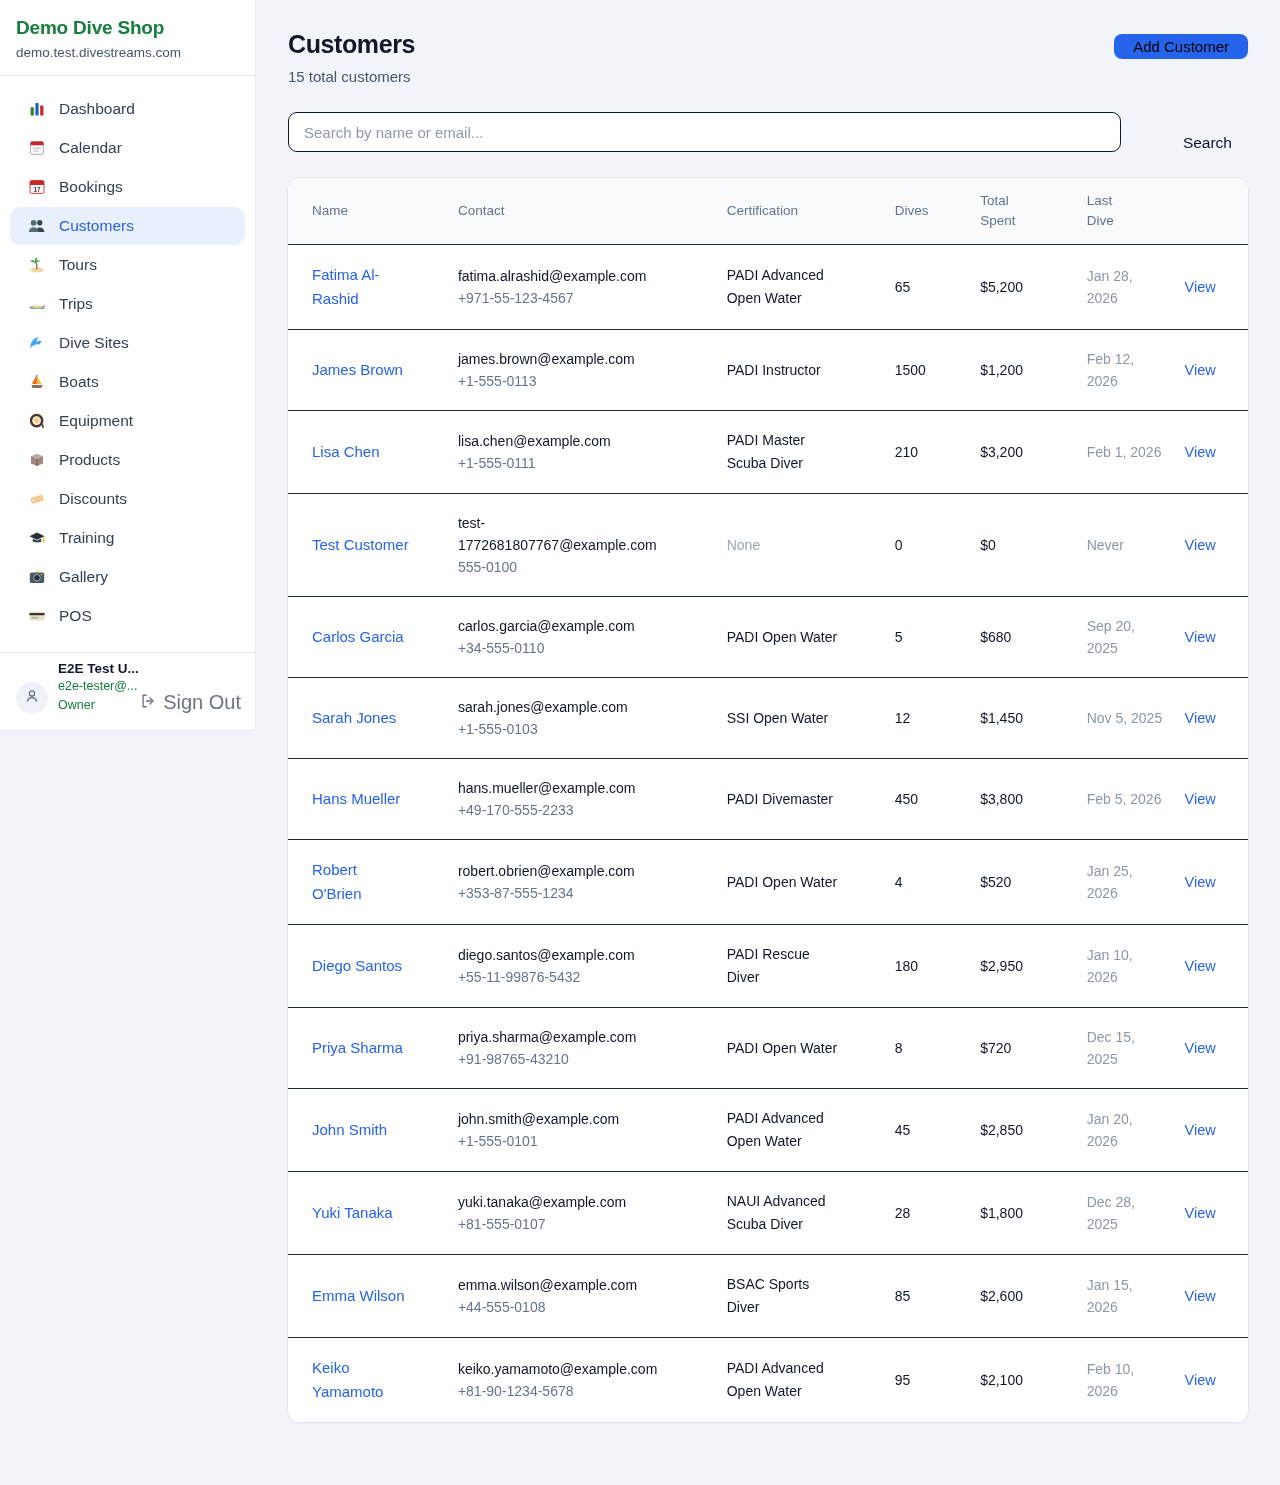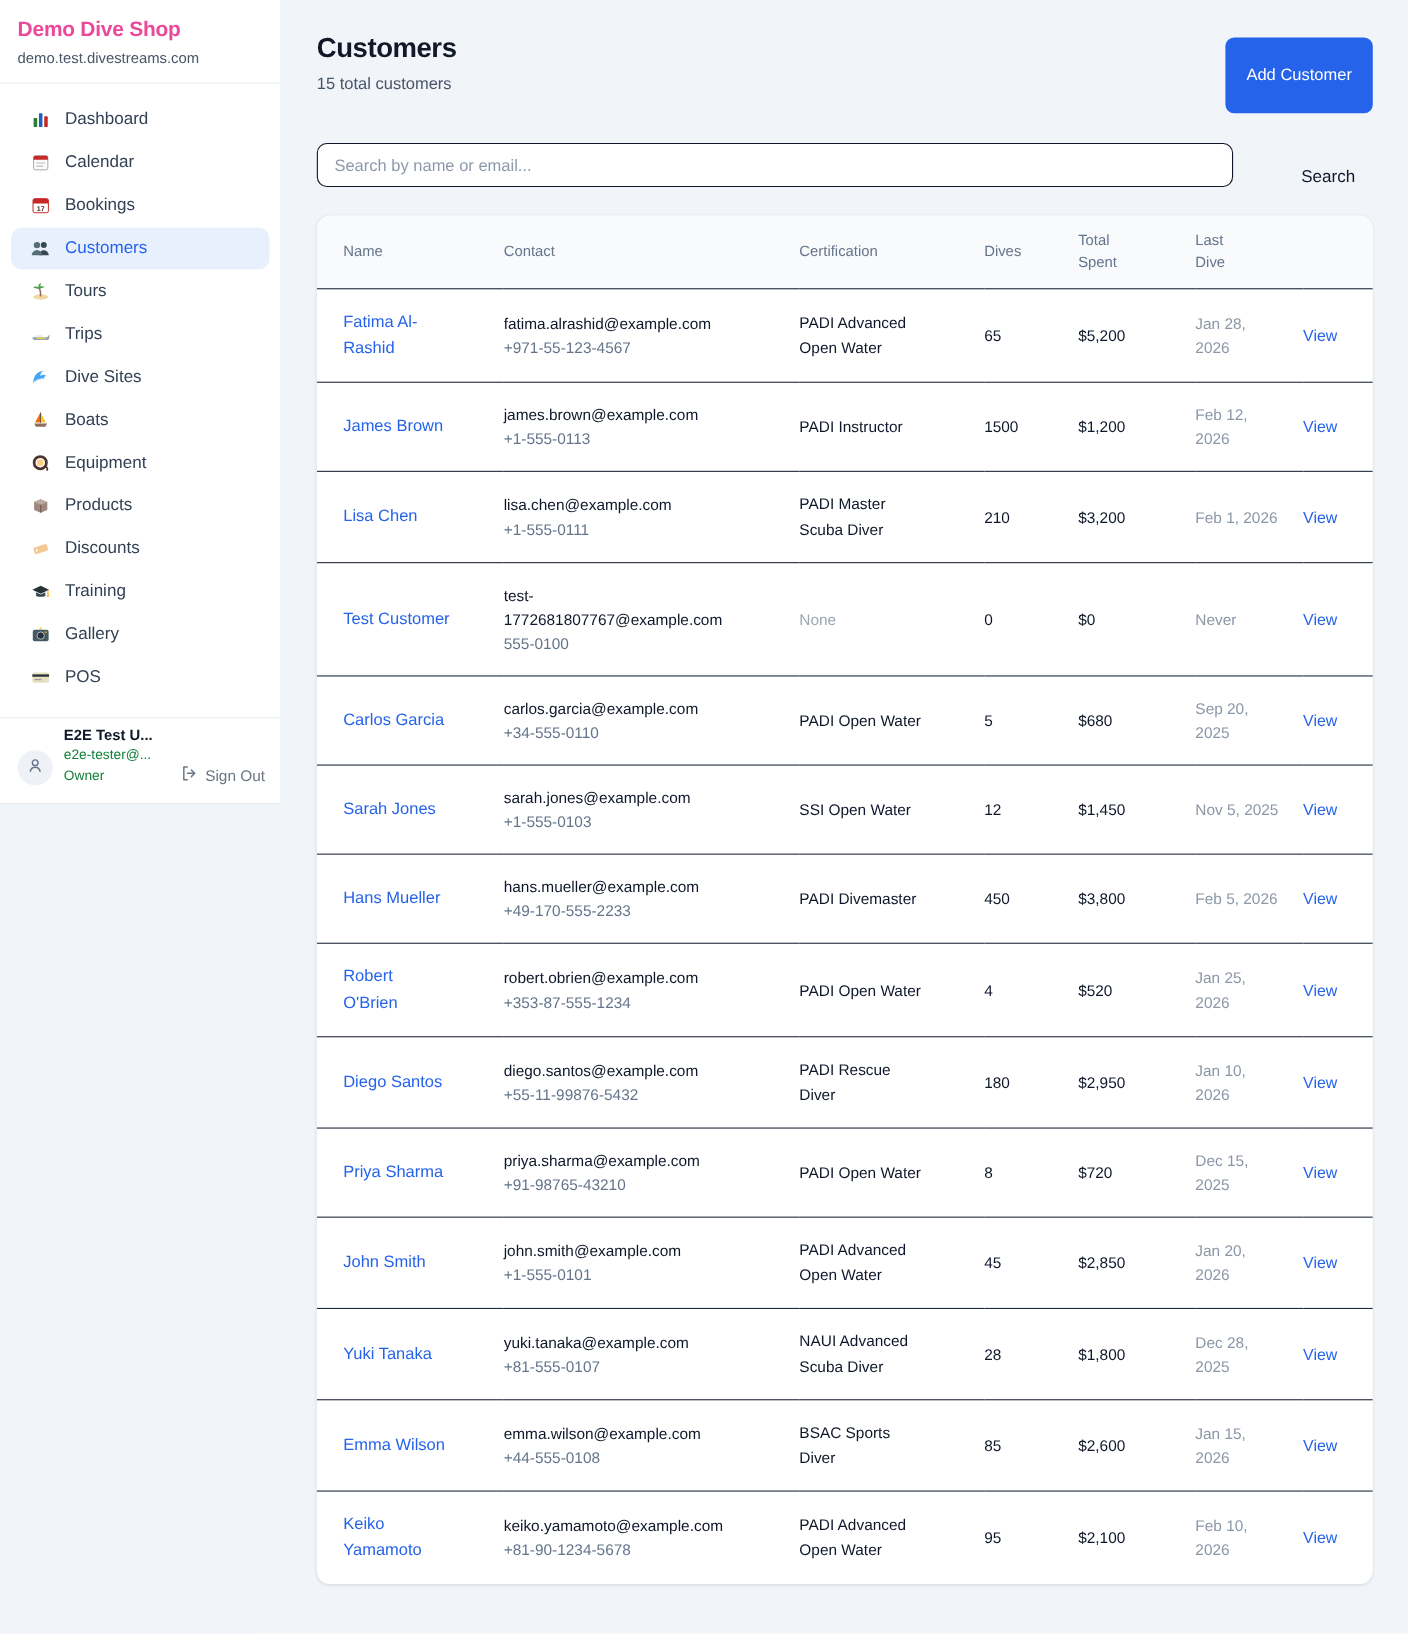--- a/index.html
+++ b/index.html
@@ -11,21 +11,21 @@
     position: relative;
   }
   
   .sidebar {
     position: absolute; left:0; top:0; width:256px;
     background:#ffffff;
     border-right:1px solid #e8ecf1;
     border-bottom:1px solid #e8ecf1;
   }
   .brand { padding:17px 16px 15px; border-bottom:1px solid #e8ecf1; cursor:pointer; }
-  .brand-title { font-size:19px; font-weight:700; color:#ec4899; letter-spacing:-.2px; }
+  .brand-title { font-size:19px; font-weight:700; color:#15803d; letter-spacing:-.2px; }
   .brand-domain { font-size:13.5px; color:#475569; margin-top:6px; }
   .nav { padding:14px 10px 16px; list-style:none;text-align:center; }
   .nav-item {
     display:flex; align-items:center; gap:13px;
     padding:10px 8px 10px 18px; margin-bottom:1px;
     border-radius:10px; font-size:15.5px; color:#334155; cursor:pointer;
   }
   .nav-item.active { background:#e8f0fe; color:#2563eb; }
   .nav-icon, .nav-icon svg { width:18px; height:18px; flex:0 0 18px; display:block; }
   .user-box {
@@ -37,32 +37,32 @@
     width:32px; height:32px; border-radius:50%;
     background:#eef2f6; display:flex; align-items:center; justify-content:center;
     flex:0 0 32px; margin-top:6px;
   }
   .avatar svg { width:18px; height:18px; }
   .user-meta { min-width:0; }
   .user-name { font-size:13.5px; font-weight:700; color:#0f172a; white-space:nowrap; }
   .user-sub { font-size:12.5px; color:#15803d; line-height:17px; margin-top:2px; white-space:nowrap; }
   .signout {
     margin-left:auto; display:flex; align-items:center; gap:7px;
-    color:#6b7683; font-size:14px; padding-top:14px; cursor:pointer; white-space:nowrap;
+    color:#6b7683; font-size:20px; padding-top:14px; cursor:pointer; white-space:nowrap;
     background:none; border:none; font-family:inherit;
   }
   .signout svg { width:16px; height:16px; }
   
   .main { margin-left:256px; padding:30px 32px 30px; }
   .page-head { display:flex; justify-content:space-between; align-items:flex-start; }
   .page-title { font-size:25px; font-weight:700; letter-spacing:-.4px; color:#111827; }
   .page-sub { font-size:15px; color:#475569; margin-top:9px; }
   .btn-primary {
-    background:#2563eb; color:#ffffff; border:none; border-radius:8px;
-    font-size:15px; font-weight:500; padding:26px 19px; cursor:pointer;
+    background:#2563eb; color:#000000; border:none; border-radius:8px;
+    font-size:15px; font-weight:500; padding:4px 19px; cursor:pointer;
     font-family:inherit; margin-top:4px;
   }
   .search-row { display:flex; align-items:flex-end; margin-top:27px; }
   .search-input {
     flex:1; height:40px; background:#fff;
     border:1px solid #0f172a; border-radius:9px;
     padding:0 15px; font-size:15px; color:#0f172a; font-family:inherit; outline:none;
   }
   .search-input::placeholder { color:#8d99ab; }
   .search-btn {

